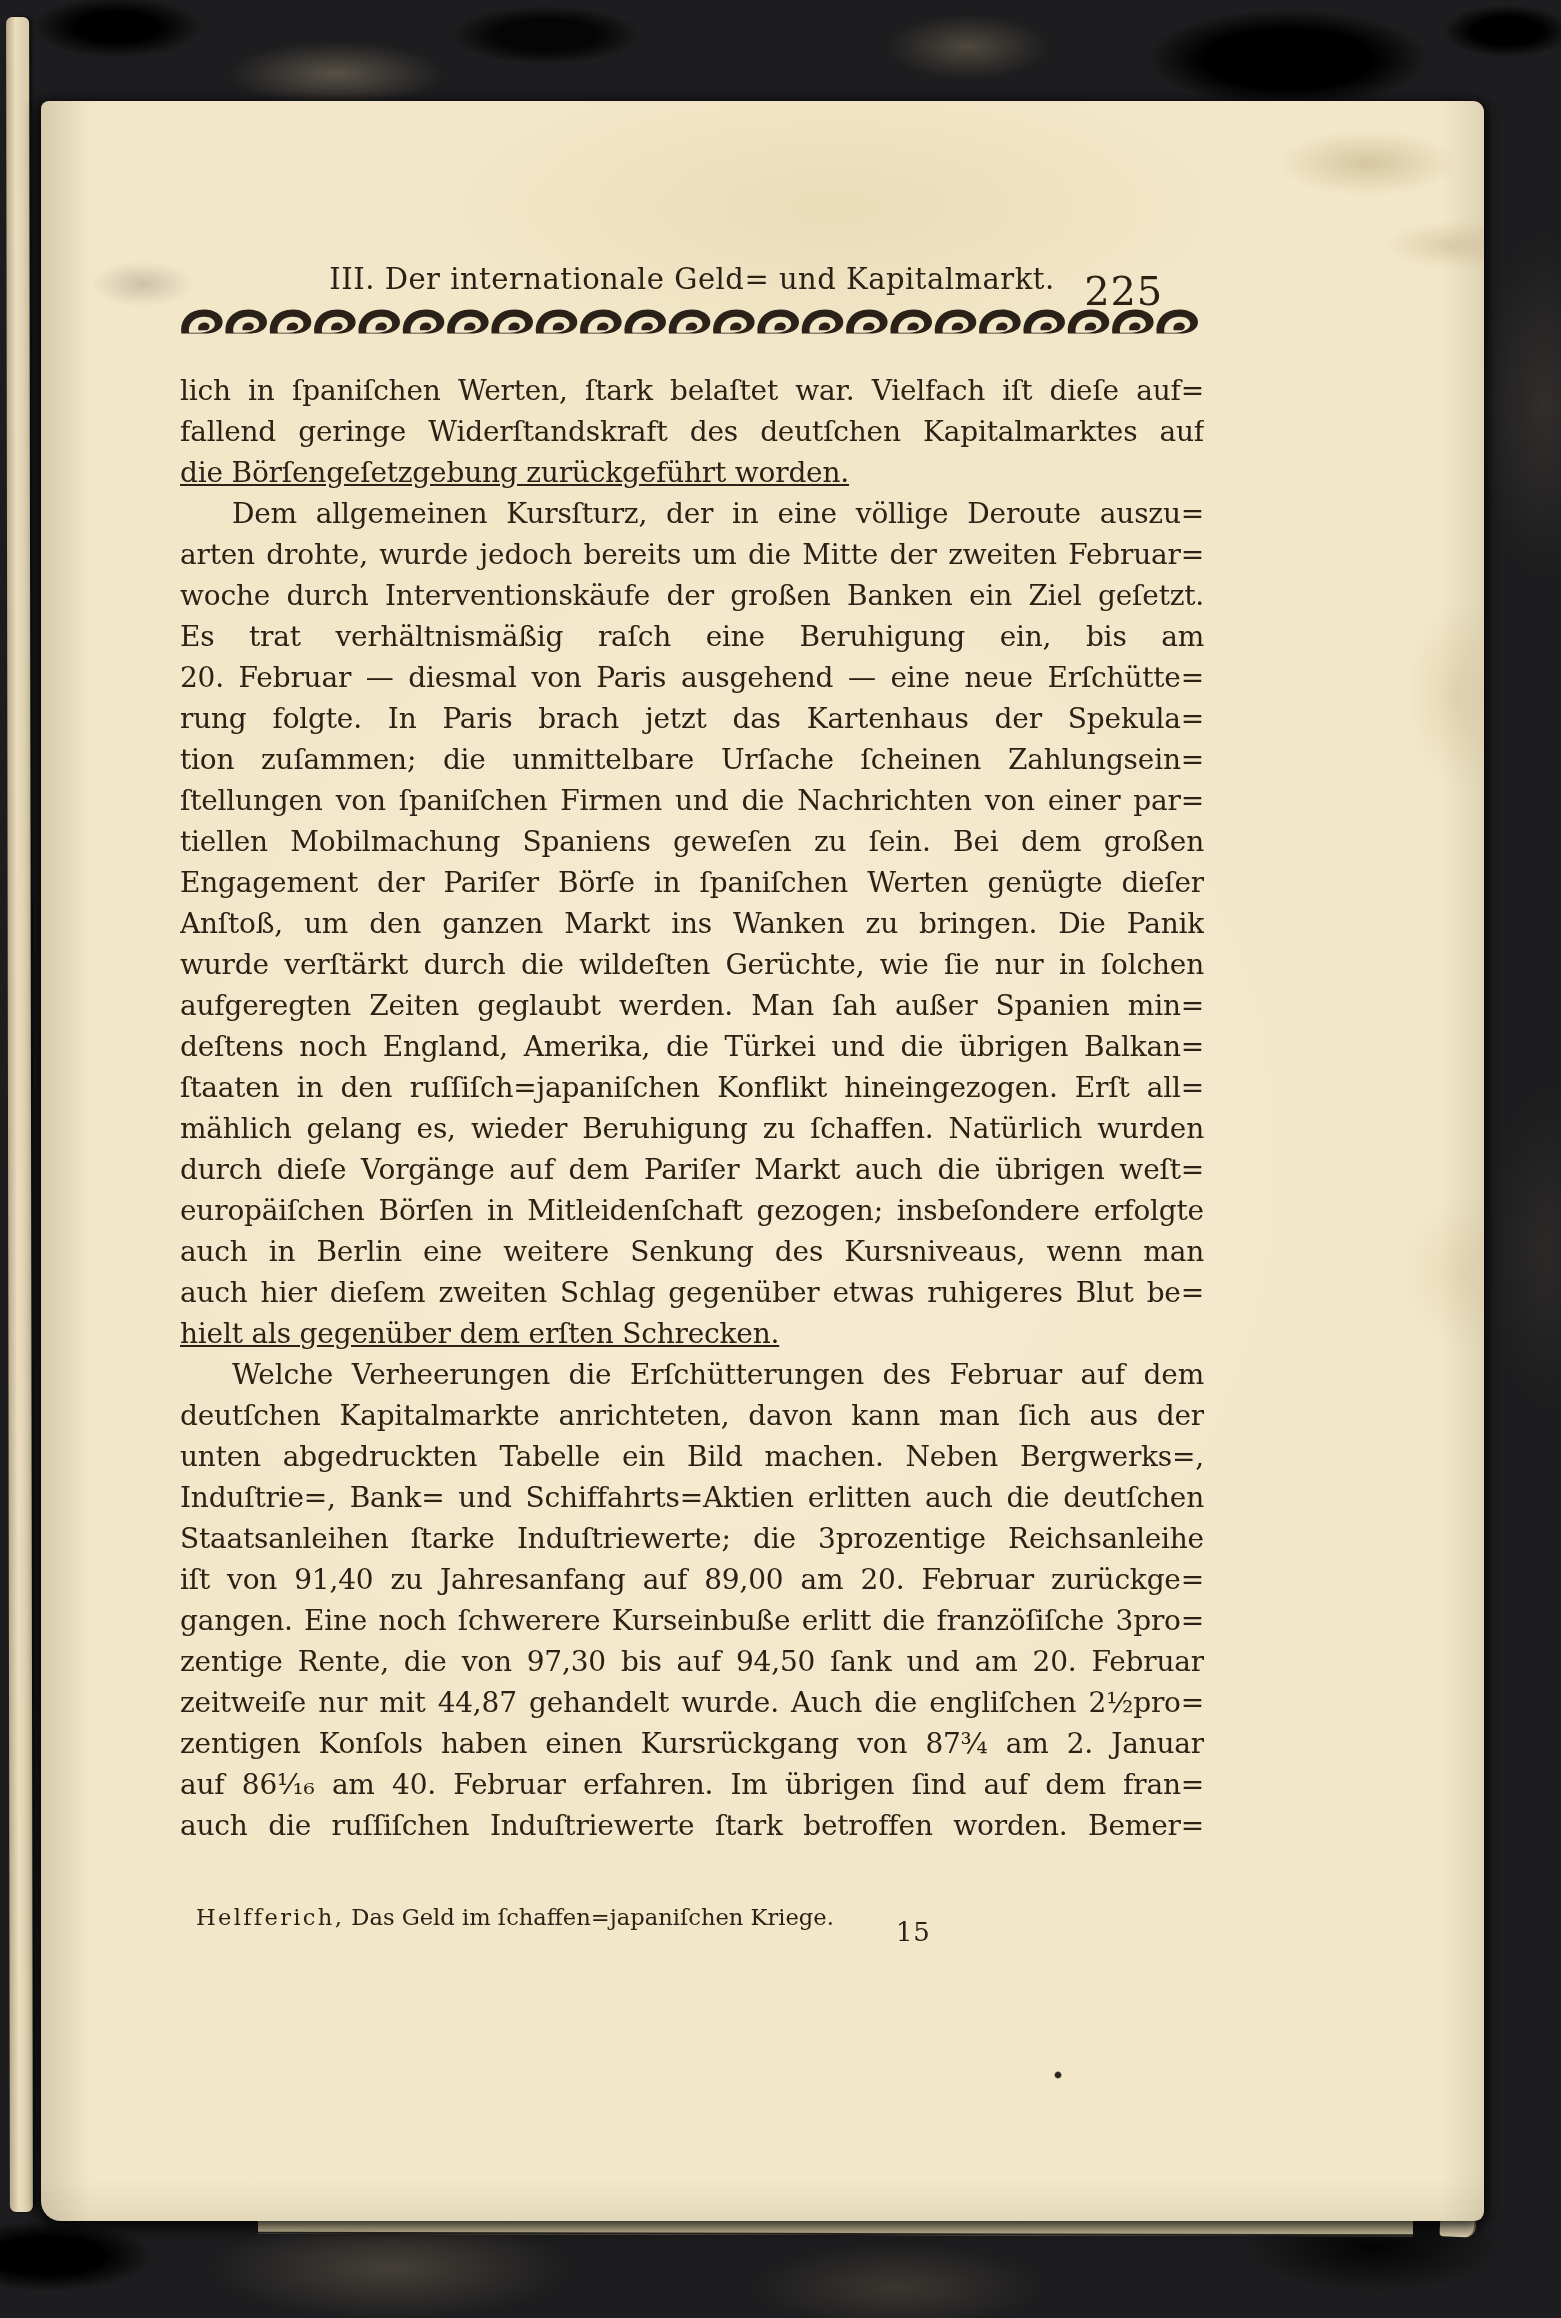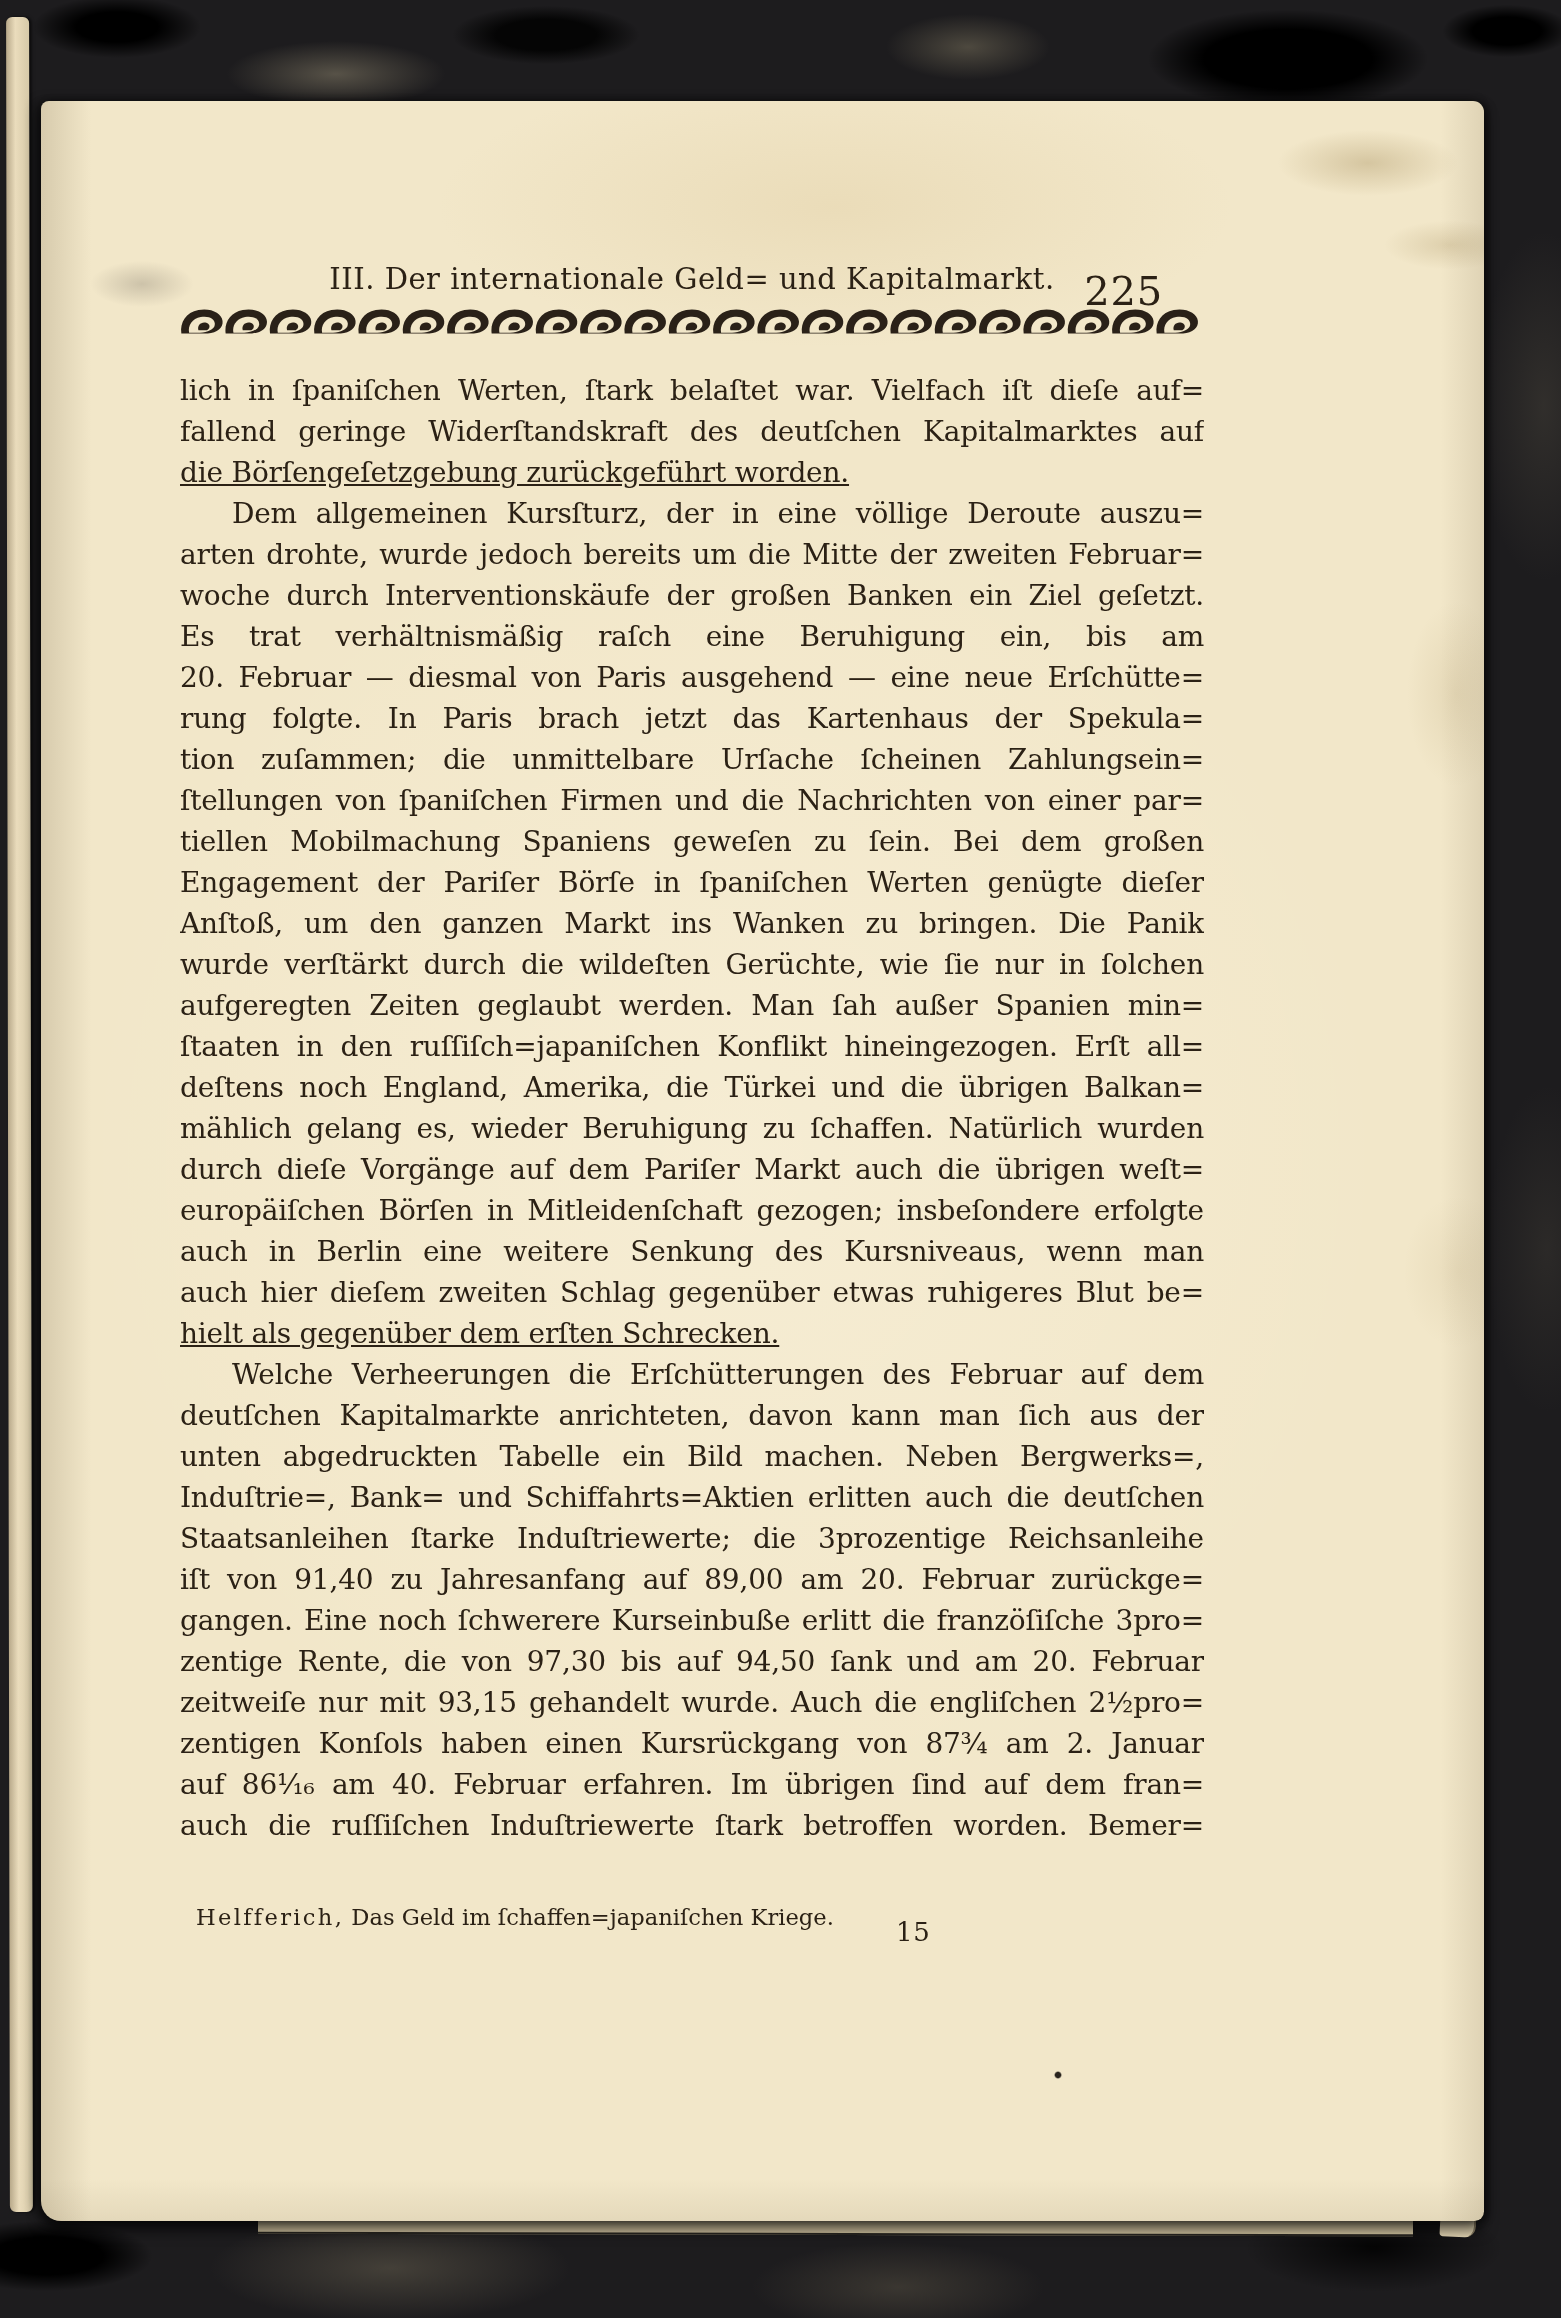--- a/index.html
+++ b/index.html
@@ -135,37 +135,37 @@
       <div class="line">Es trat verhältnismäßig raſch eine Beruhigung ein, bis am</div>
       <div class="line">20. Februar — diesmal von Paris ausgehend — eine neue Erſchütte=</div>
       <div class="line">rung folgte. In Paris brach jetzt das Kartenhaus der Spekula=</div>
       <div class="line">tion zuſammen; die unmittelbare Urſache ſcheinen Zahlungsein=</div>
       <div class="line">ſtellungen von ſpaniſchen Firmen und die Nachrichten von einer par=</div>
       <div class="line">tiellen Mobilmachung Spaniens geweſen zu ſein. Bei dem großen</div>
       <div class="line">Engagement der Pariſer Börſe in ſpaniſchen Werten genügte dieſer</div>
       <div class="line">Anſtoß, um den ganzen Markt ins Wanken zu bringen. Die Panik</div>
       <div class="line">wurde verſtärkt durch die wildeſten Gerüchte, wie ſie nur in ſolchen</div>
       <div class="line">aufgeregten Zeiten geglaubt werden. Man ſah außer Spanien min=</div>
+      <div class="line">deſtens noch England, Amerika, die Türkei und die übrigen Balkan=</div>
       <div class="line">ſtaaten in den ruſſiſch=japaniſchen Konflikt hineingezogen. Erſt all=</div>
-      <div class="line">deſtens noch England, Amerika, die Türkei und die übrigen Balkan=</div>
       <div class="line">mählich gelang es, wieder Beruhigung zu ſchaffen. Natürlich wurden</div>
       <div class="line">durch dieſe Vorgänge auf dem Pariſer Markt auch die übrigen weſt=</div>
       <div class="line">europäiſchen Börſen in Mitleidenſchaft gezogen; insbeſondere erfolgte</div>
       <div class="line">auch in Berlin eine weitere Senkung des Kursniveaus, wenn man</div>
       <div class="line">auch hier dieſem zweiten Schlag gegenüber etwas ruhigeres Blut be=</div>
       <div class="line noj">hielt als gegenüber dem erſten Schrecken.</div>
       <div class="line ind">Welche Verheerungen die Erſchütterungen des Februar auf dem</div>
       <div class="line">deutſchen Kapitalmarkte anrichteten, davon kann man ſich aus der</div>
       <div class="line">unten abgedruckten Tabelle ein Bild machen. Neben Bergwerks=,</div>
       <div class="line">Induſtrie=, Bank= und Schiffahrts=Aktien erlitten auch die deutſchen</div>
       <div class="line">Staatsanleihen ſtarke Induſtriewerte; die 3prozentige Reichsanleihe</div>
       <div class="line">iſt von 91,40 zu Jahresanfang auf 89,00 am 20. Februar zurückge=</div>
       <div class="line">gangen. Eine noch ſchwerere Kurseinbuße erlitt die franzöſiſche 3pro=</div>
       <div class="line">zentige Rente, die von 97,30 bis auf 94,50 ſank und am 20. Februar</div>
-      <div class="line">zeitweiſe nur mit 93,15 gehandelt wurde. Auch die engliſchen 2½pro=</div>
+      <div class="line">zeitweiſe nur mit 44,87 gehandelt wurde. Auch die engliſchen 2½pro=</div>
       <div class="line">zentigen Konſols haben einen Kursrückgang von 87¾ am 2. Januar</div>
       <div class="line">auf 86¹⁄₁₆ am 40. Februar erfahren. Im übrigen ſind auf dem fran=</div>
       <div class="line">auch die ruſſiſchen Induſtriewerte ſtark betroffen worden. Bemer=</div>
     </main>
 
   <footer class="page-footer">
     <span class="author">Helfferich,</span><span> Das Geld im ſchaffen=japaniſchen Kriege.</span>
     <span class="sheet-number">15</span>
   </footer>
 

